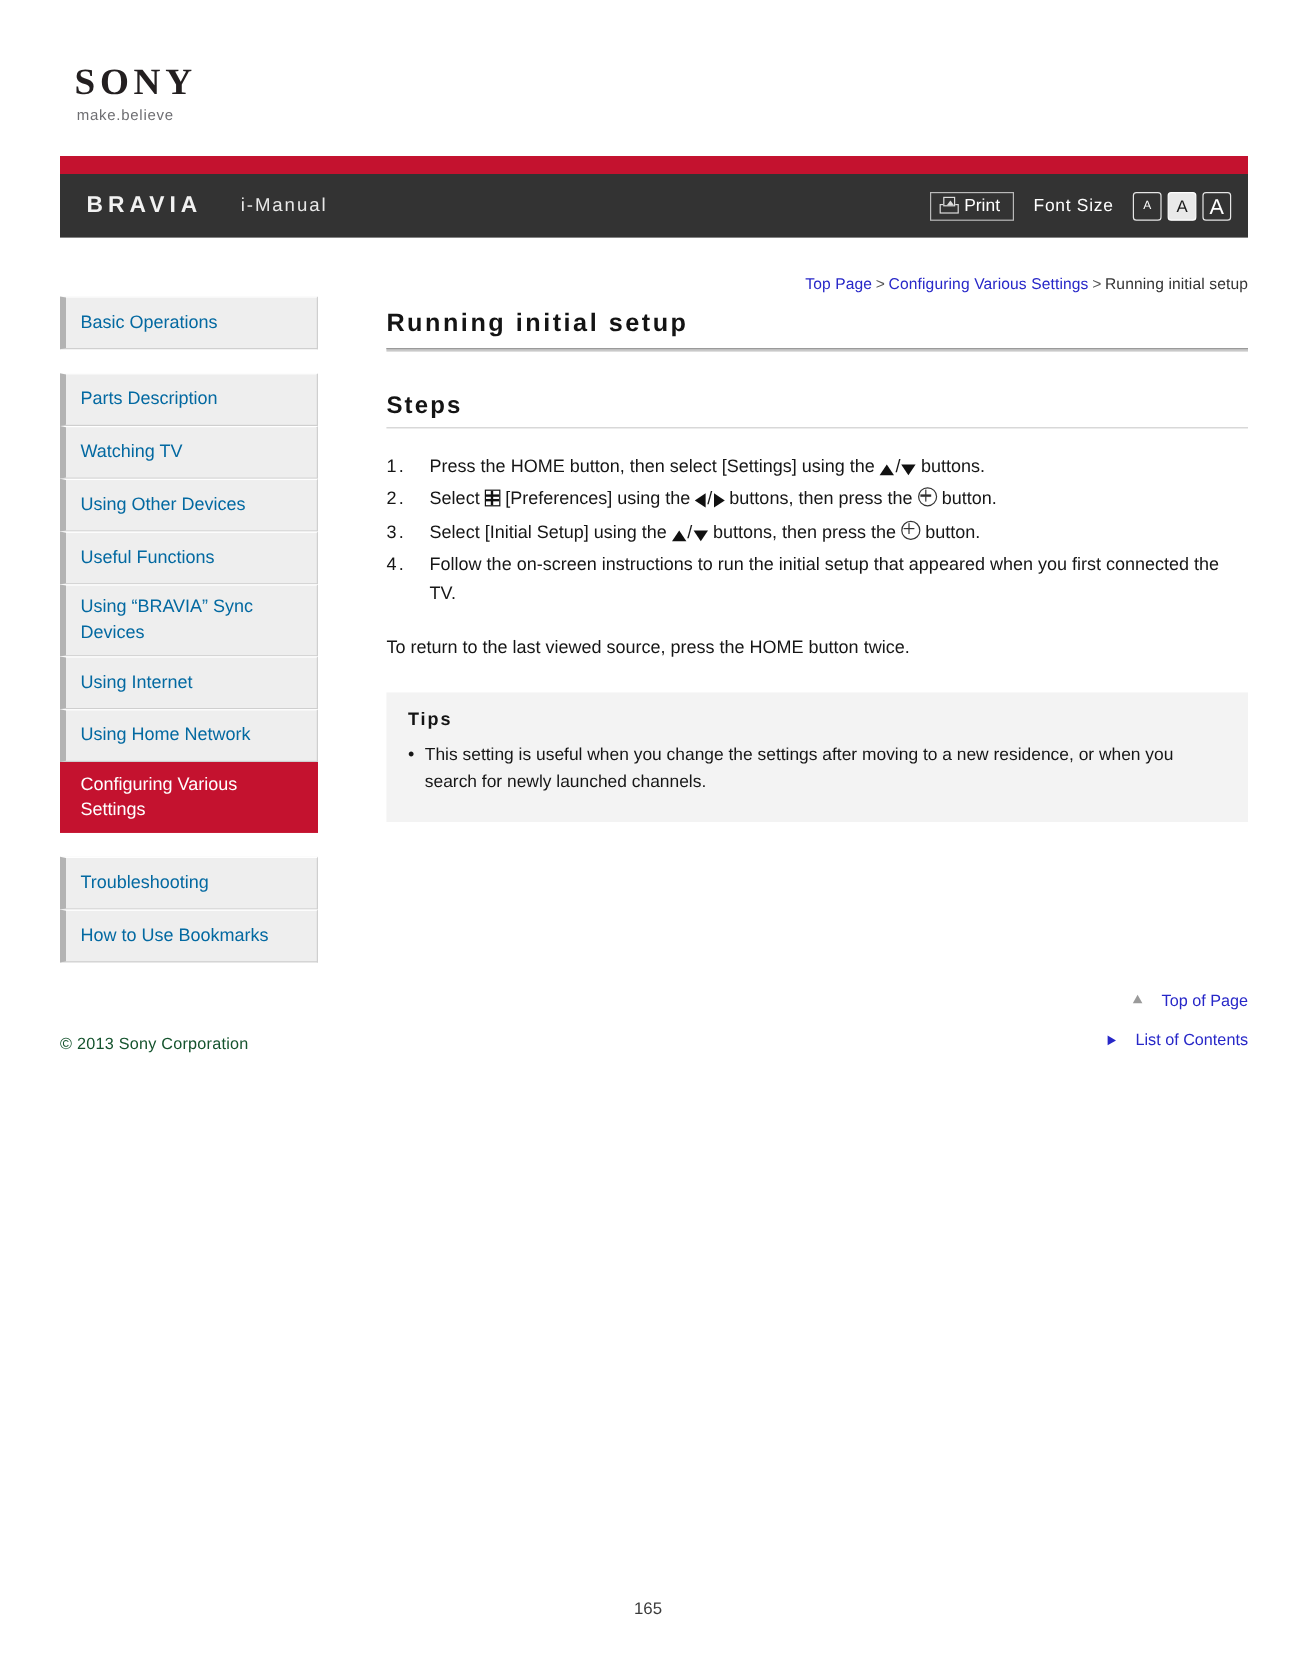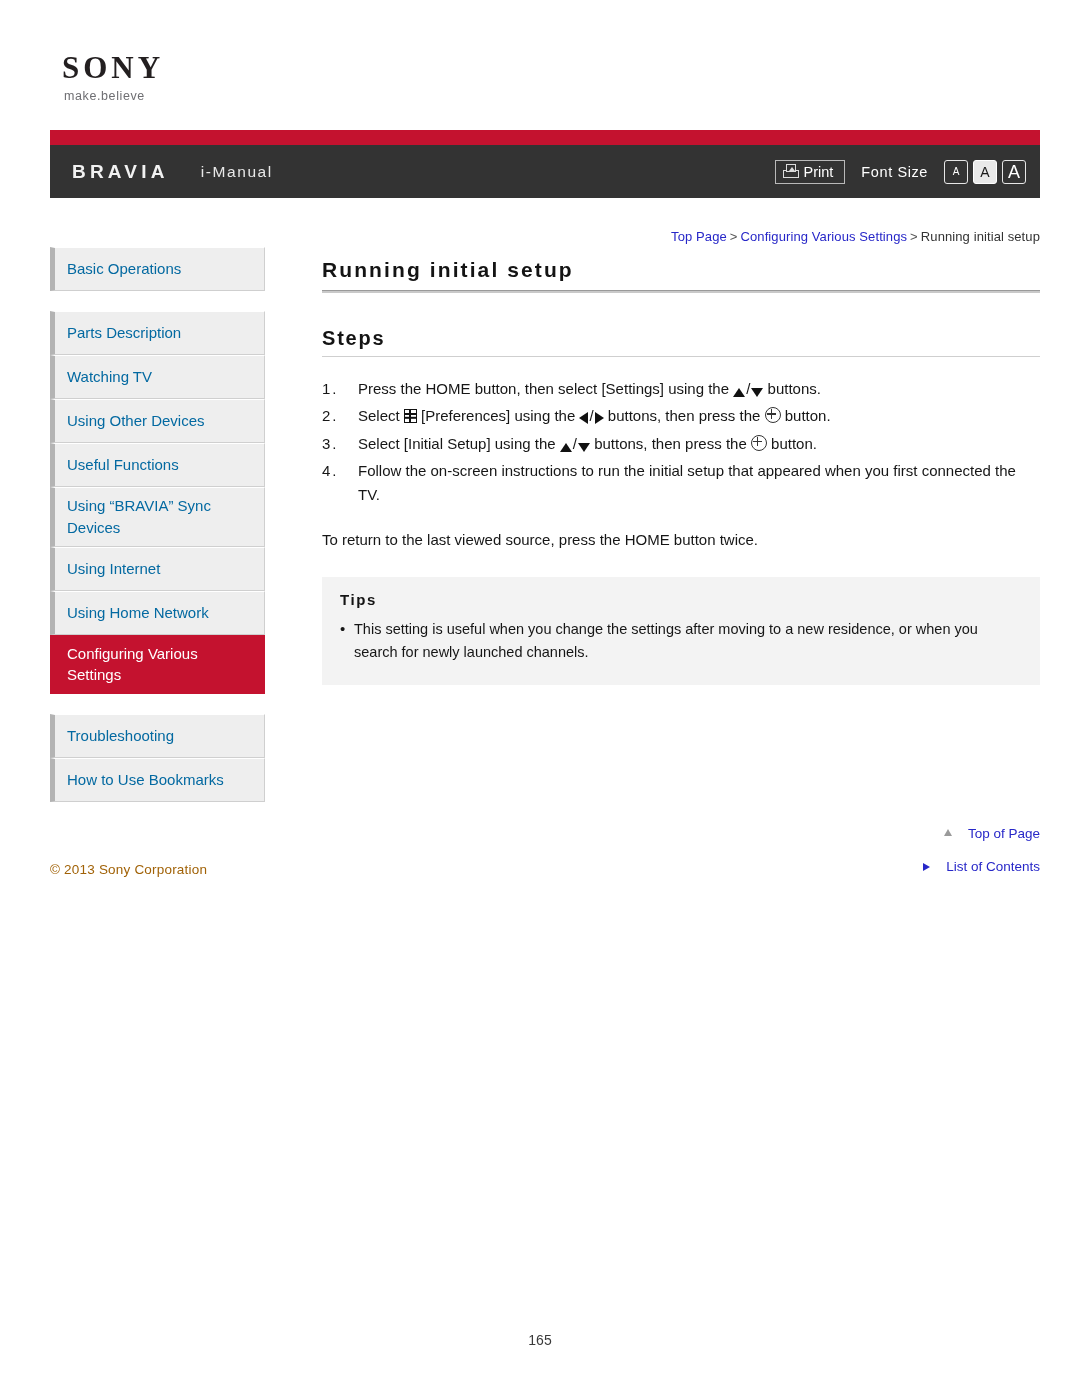--- a/index.html
+++ b/index.html
@@ -393,21 +393,21 @@
     width: 0; height: 0;
     border-top: 4.5px solid transparent;
     border-bottom: 4.5px solid transparent;
     border-left: 7px solid #2727c8;
   }
   .copyright {
     position: absolute;
     left: 50px;
     top: 862px;
     font-size: 13.5px;
-    color: #a16207;
+    color: #14532d;
     letter-spacing: 0.2px;
   }
   .page-number {
     position: absolute;
     left: 0;
     right: 0;
     top: 1332px;
     text-align: center;
     font-size: 14px;
     color: #3b3b3b;

